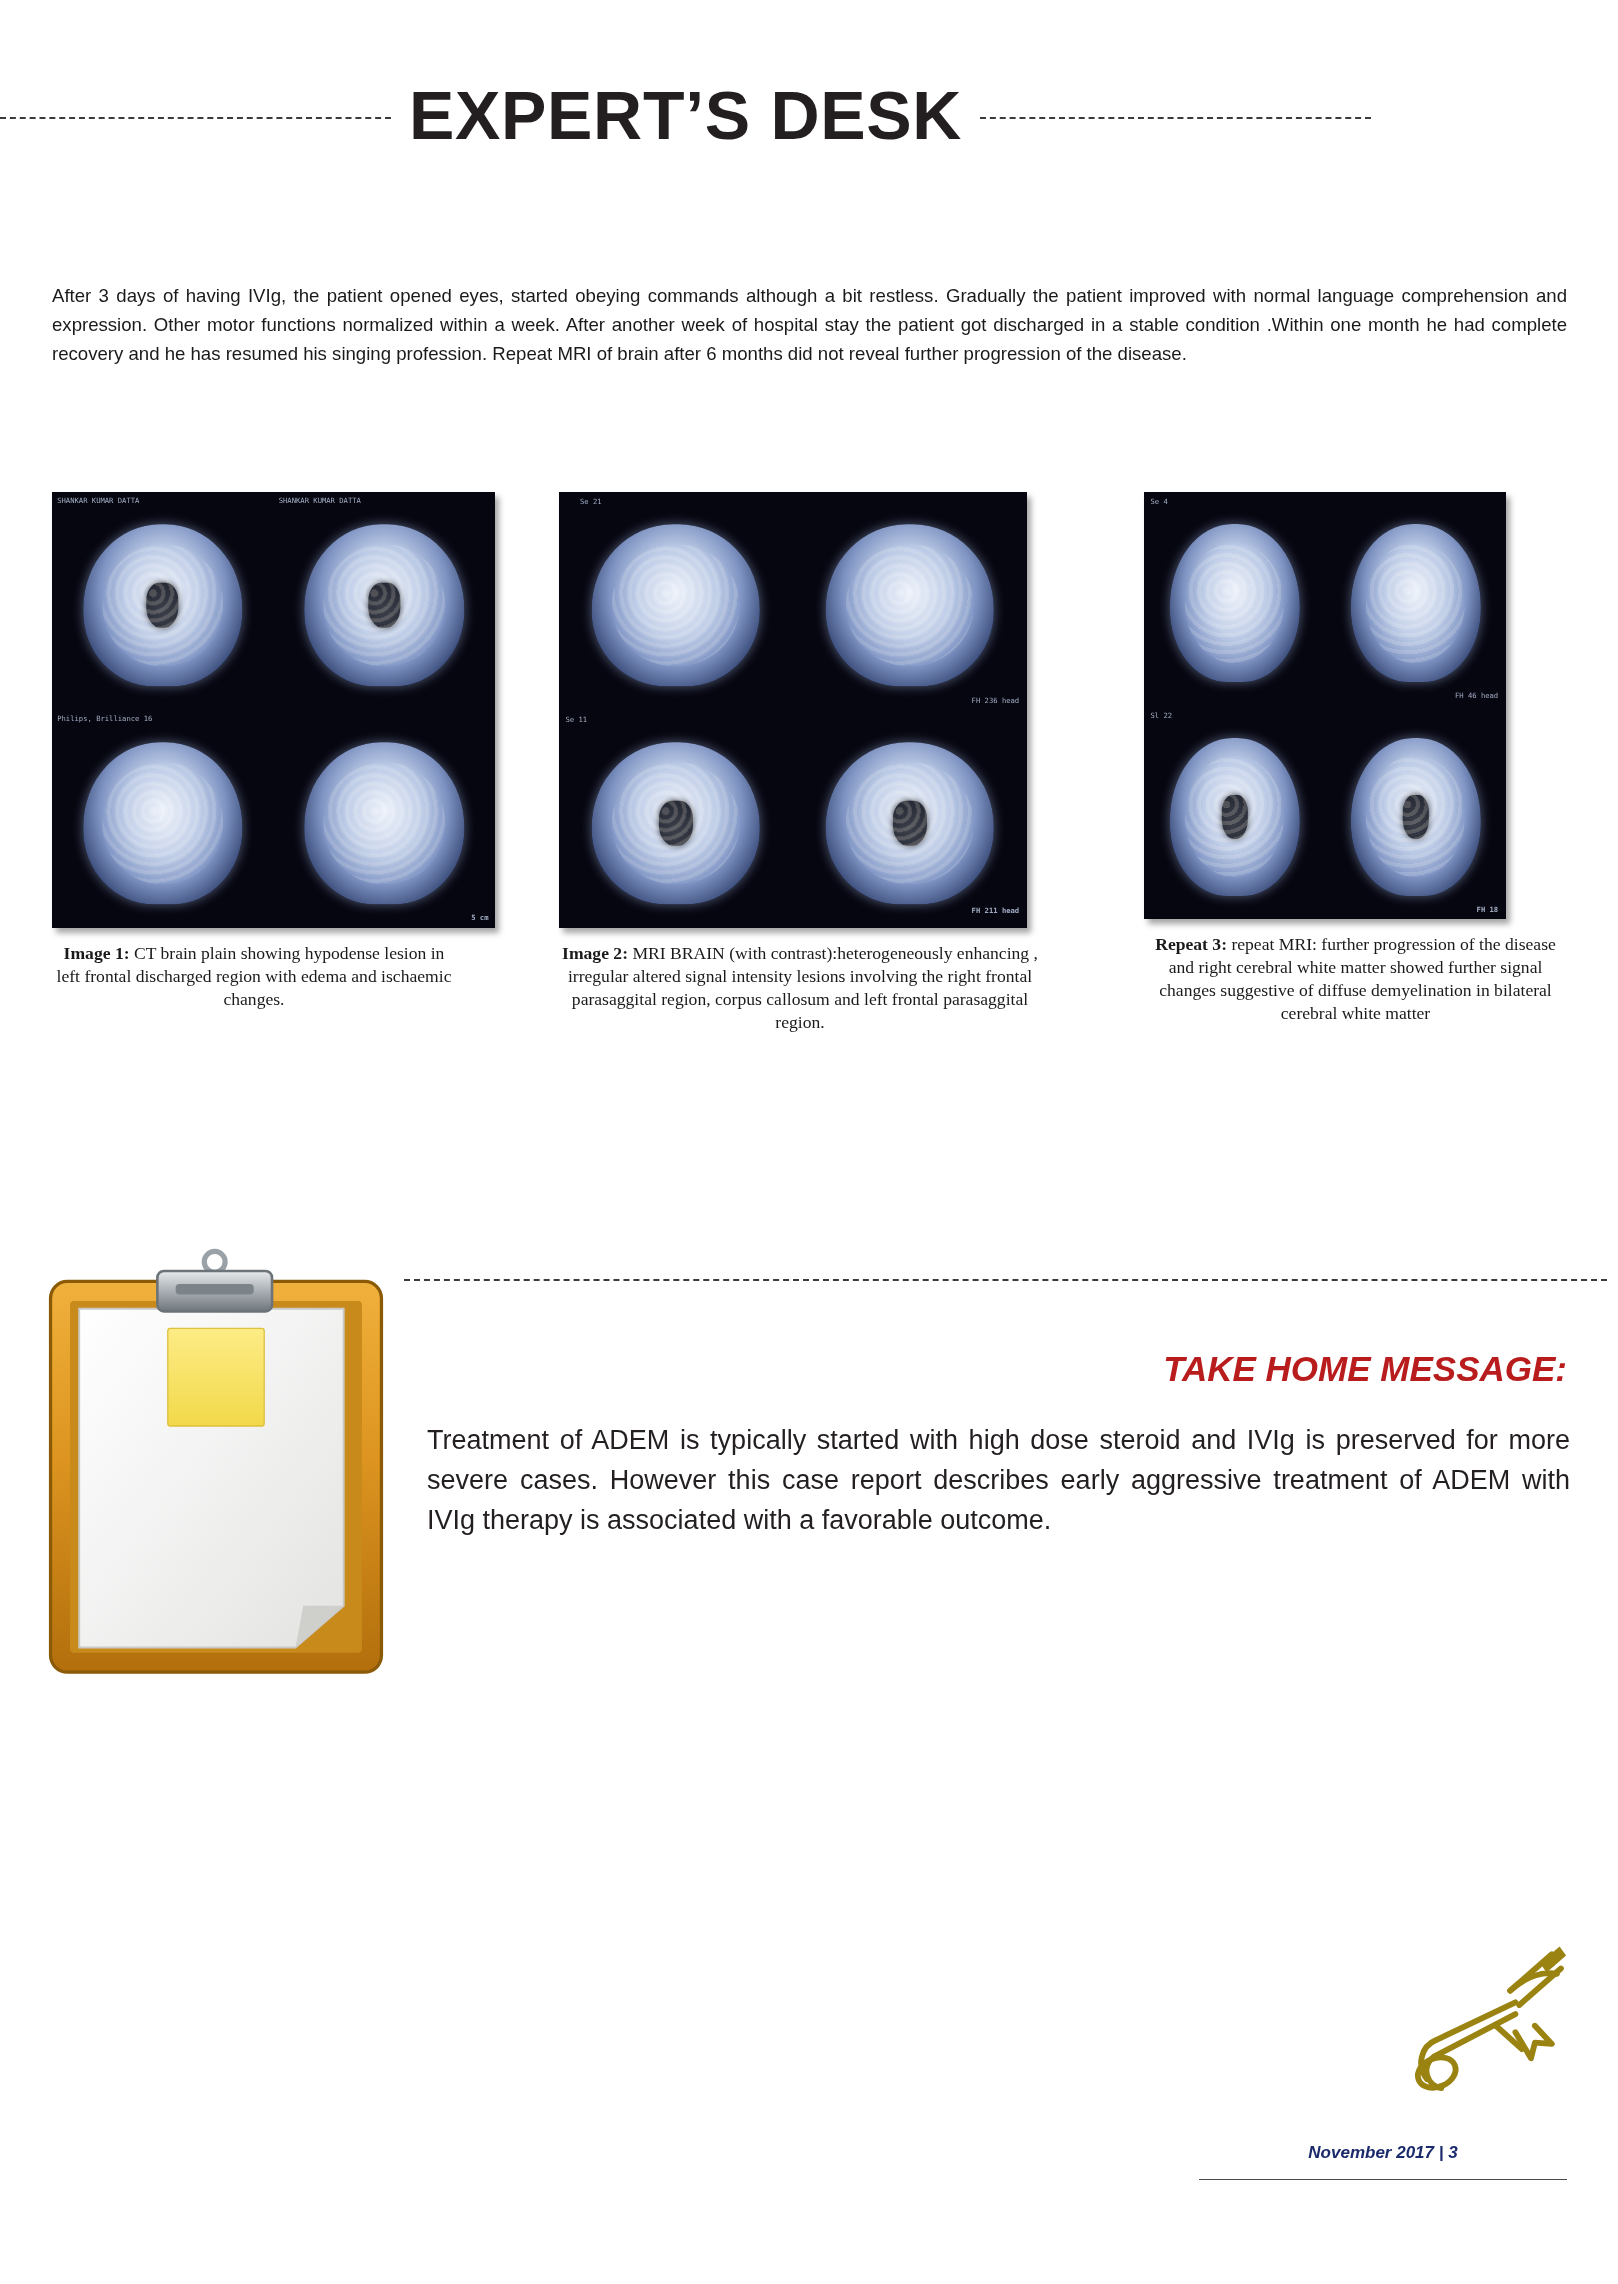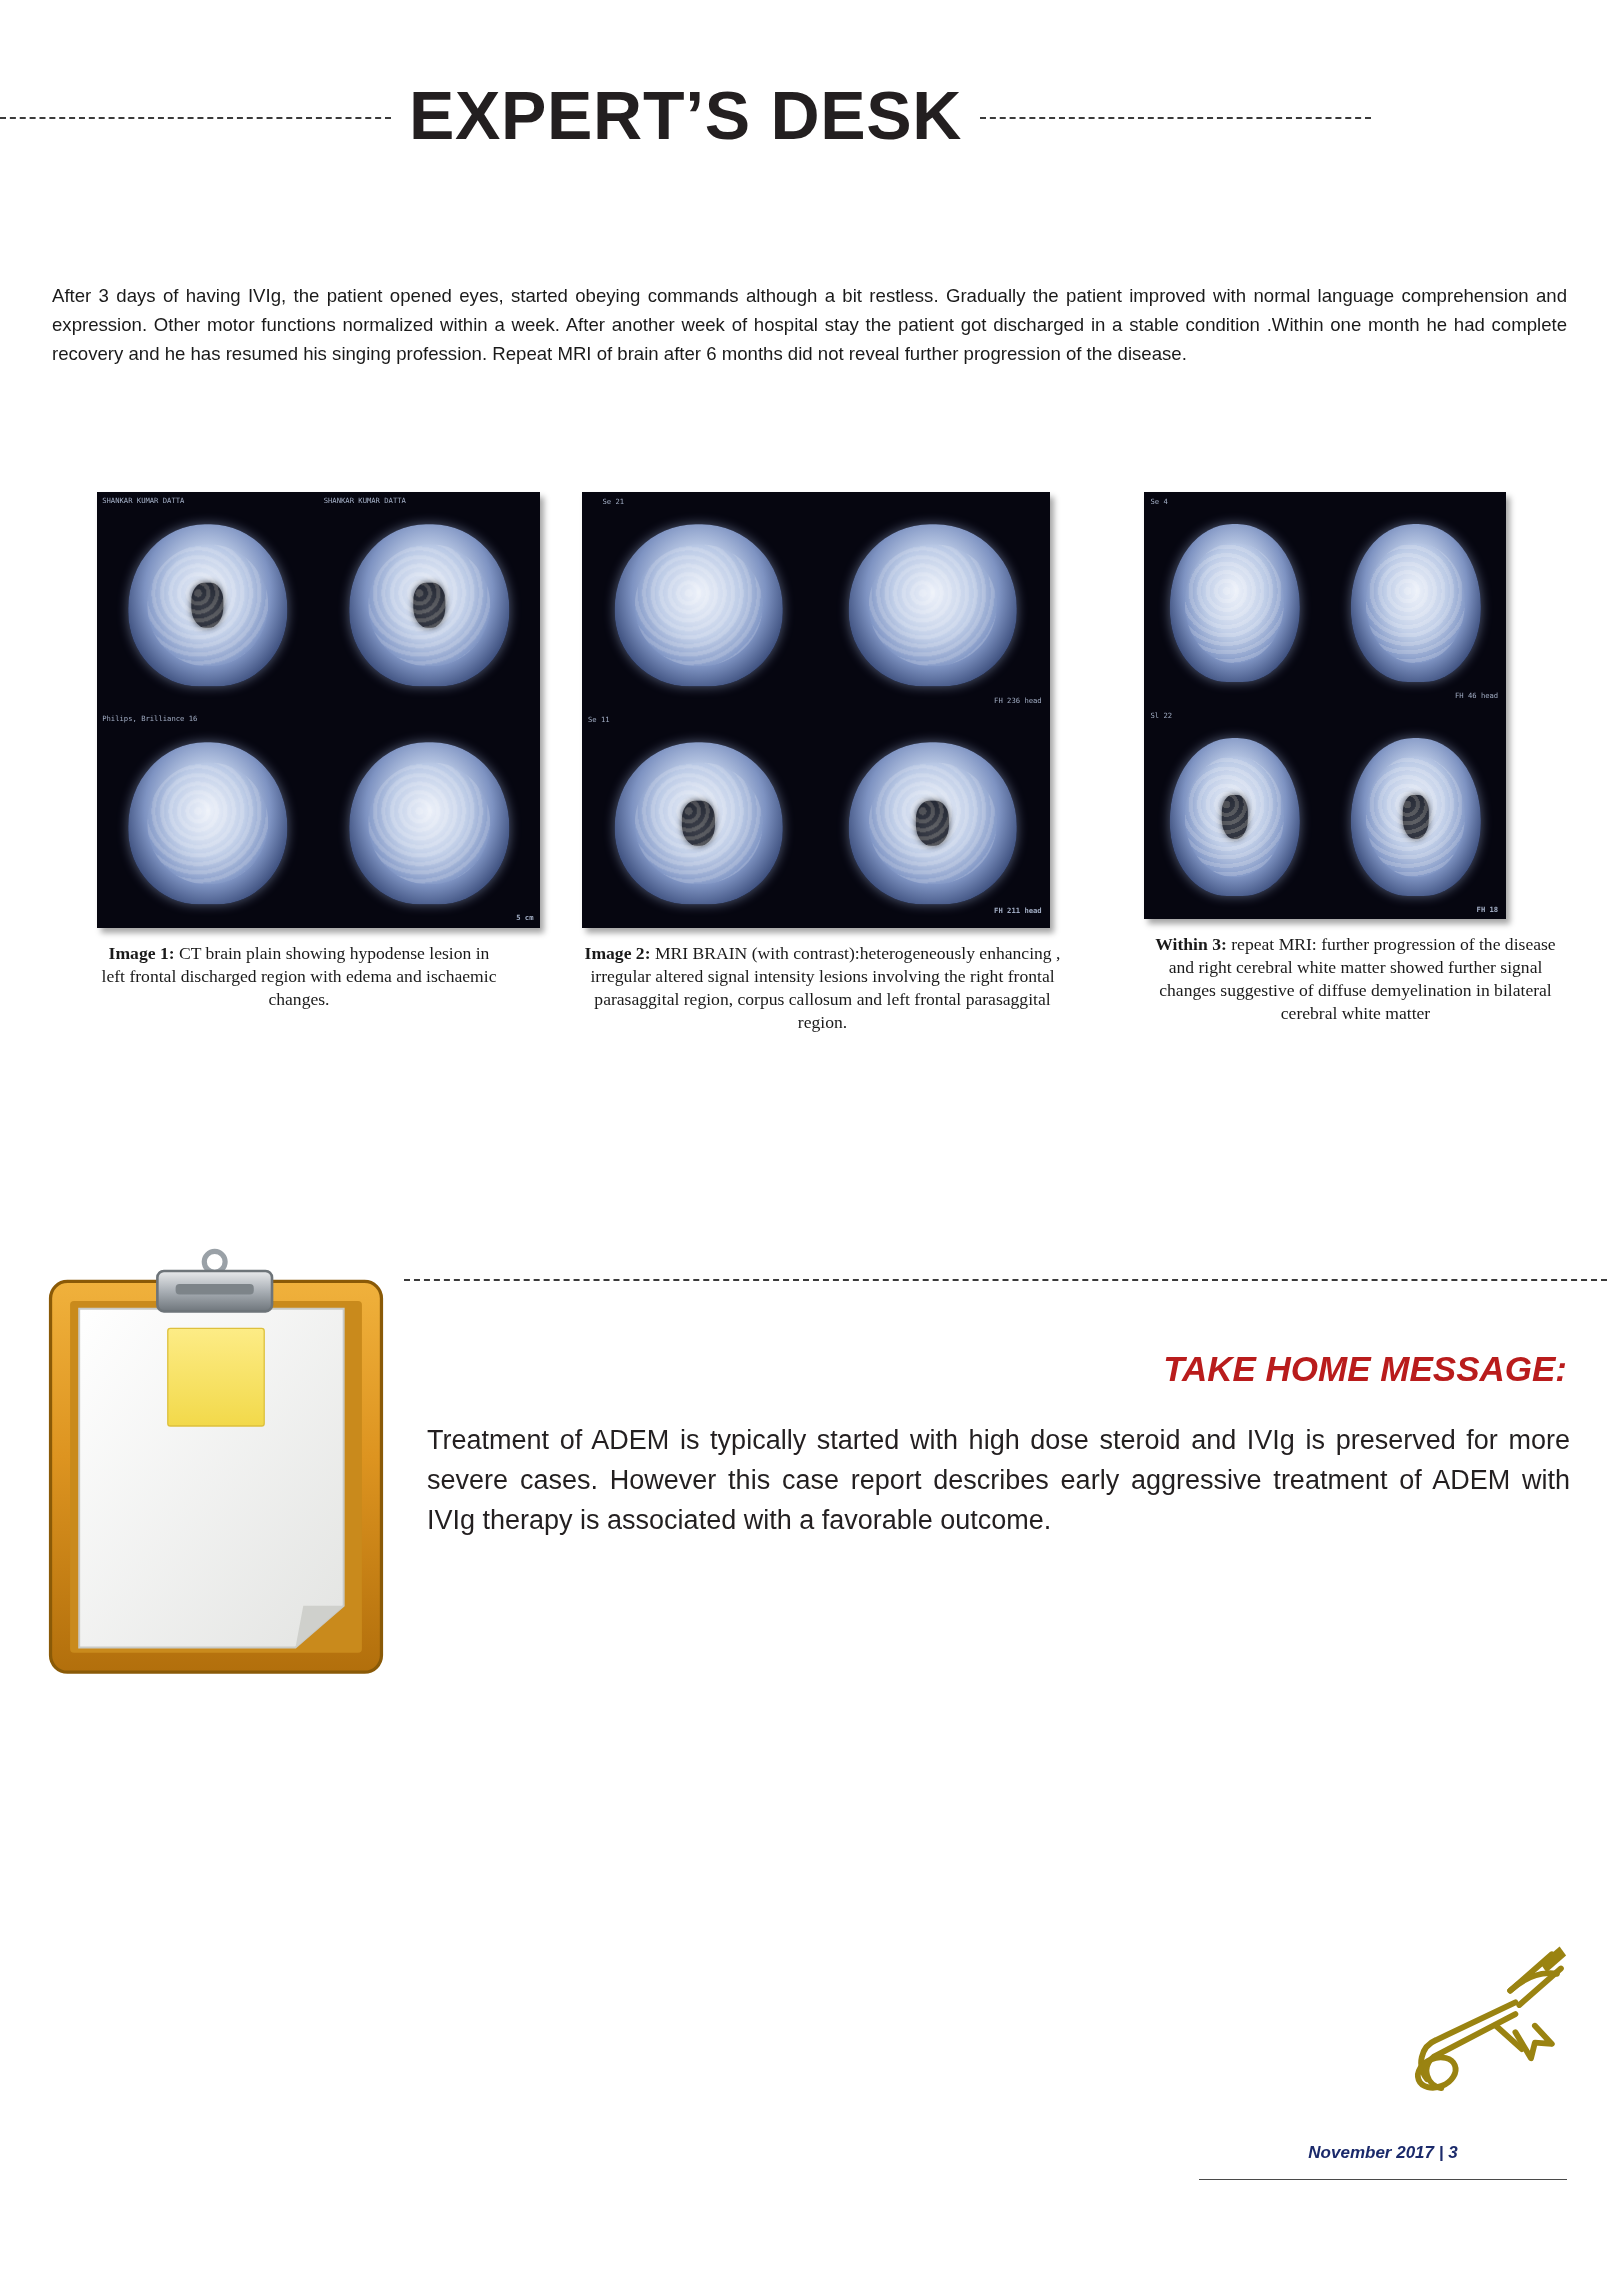--- a/index.html
+++ b/index.html
@@ -61,21 +61,21 @@
   .figures {
     position: absolute;
     top: 492px;
     left: 52px;
     width: 1515px;
     display: flex;
     align-items: flex-start;
     justify-content: space-between;
   }
   .figure { width: 456px; }
-  .figure.fig1 { width: 404px; margin-left: 45px; }
+  .figure.fig1 { width: 404px; }
   .figure.fig2 { width: 482px; }
   .figure.fig3 { width: 423px; }
 
   .scan-frame {
     background: #060610;
     box-shadow: 3.9px 4.6px 5.9px rgba(0,0,0,0.35);
     position: relative;
     overflow: hidden;
   }
   .fig1 .scan-frame { height: 436px; width: 443px; }
@@ -305,21 +305,21 @@
         <div class="scan-label" style="left:6.5px; top:5.2px;">Sl 22</div>
       </div>
       <div class="quad q-br">
         <div class="brain">
             <div class="ventricle"></div>
           </div>
         <div class="scan-label" style="right:7.8px; bottom:5.2px;">FH 18</div>
       </div>
     </div>
     <div class="fig-caption">
-      <b>Within 3:</b><span> repeat MRI: further progression of the disease and right cerebral white matter showed further signal changes suggestive of diffuse demyelination in bilateral cerebral white matter</span>
+      <b>Repeat 3:</b><span> repeat MRI: further progression of the disease and right cerebral white matter showed further signal changes suggestive of diffuse demyelination in bilateral cerebral white matter</span>
     </div>
   </div>
 
 </div>
 
 <div class="thm-rule"></div>
 <div class="thm-title">TAKE HOME MESSAGE:</div>
 <div class="thm-body">Treatment of ADEM is typically   started with high dose steroid and IVIg is preserved for more severe cases. However this case report describes early aggressive treatment of ADEM with IVIg therapy is associated with a favorable outcome.</div>
 
 <div class="clipboard">

